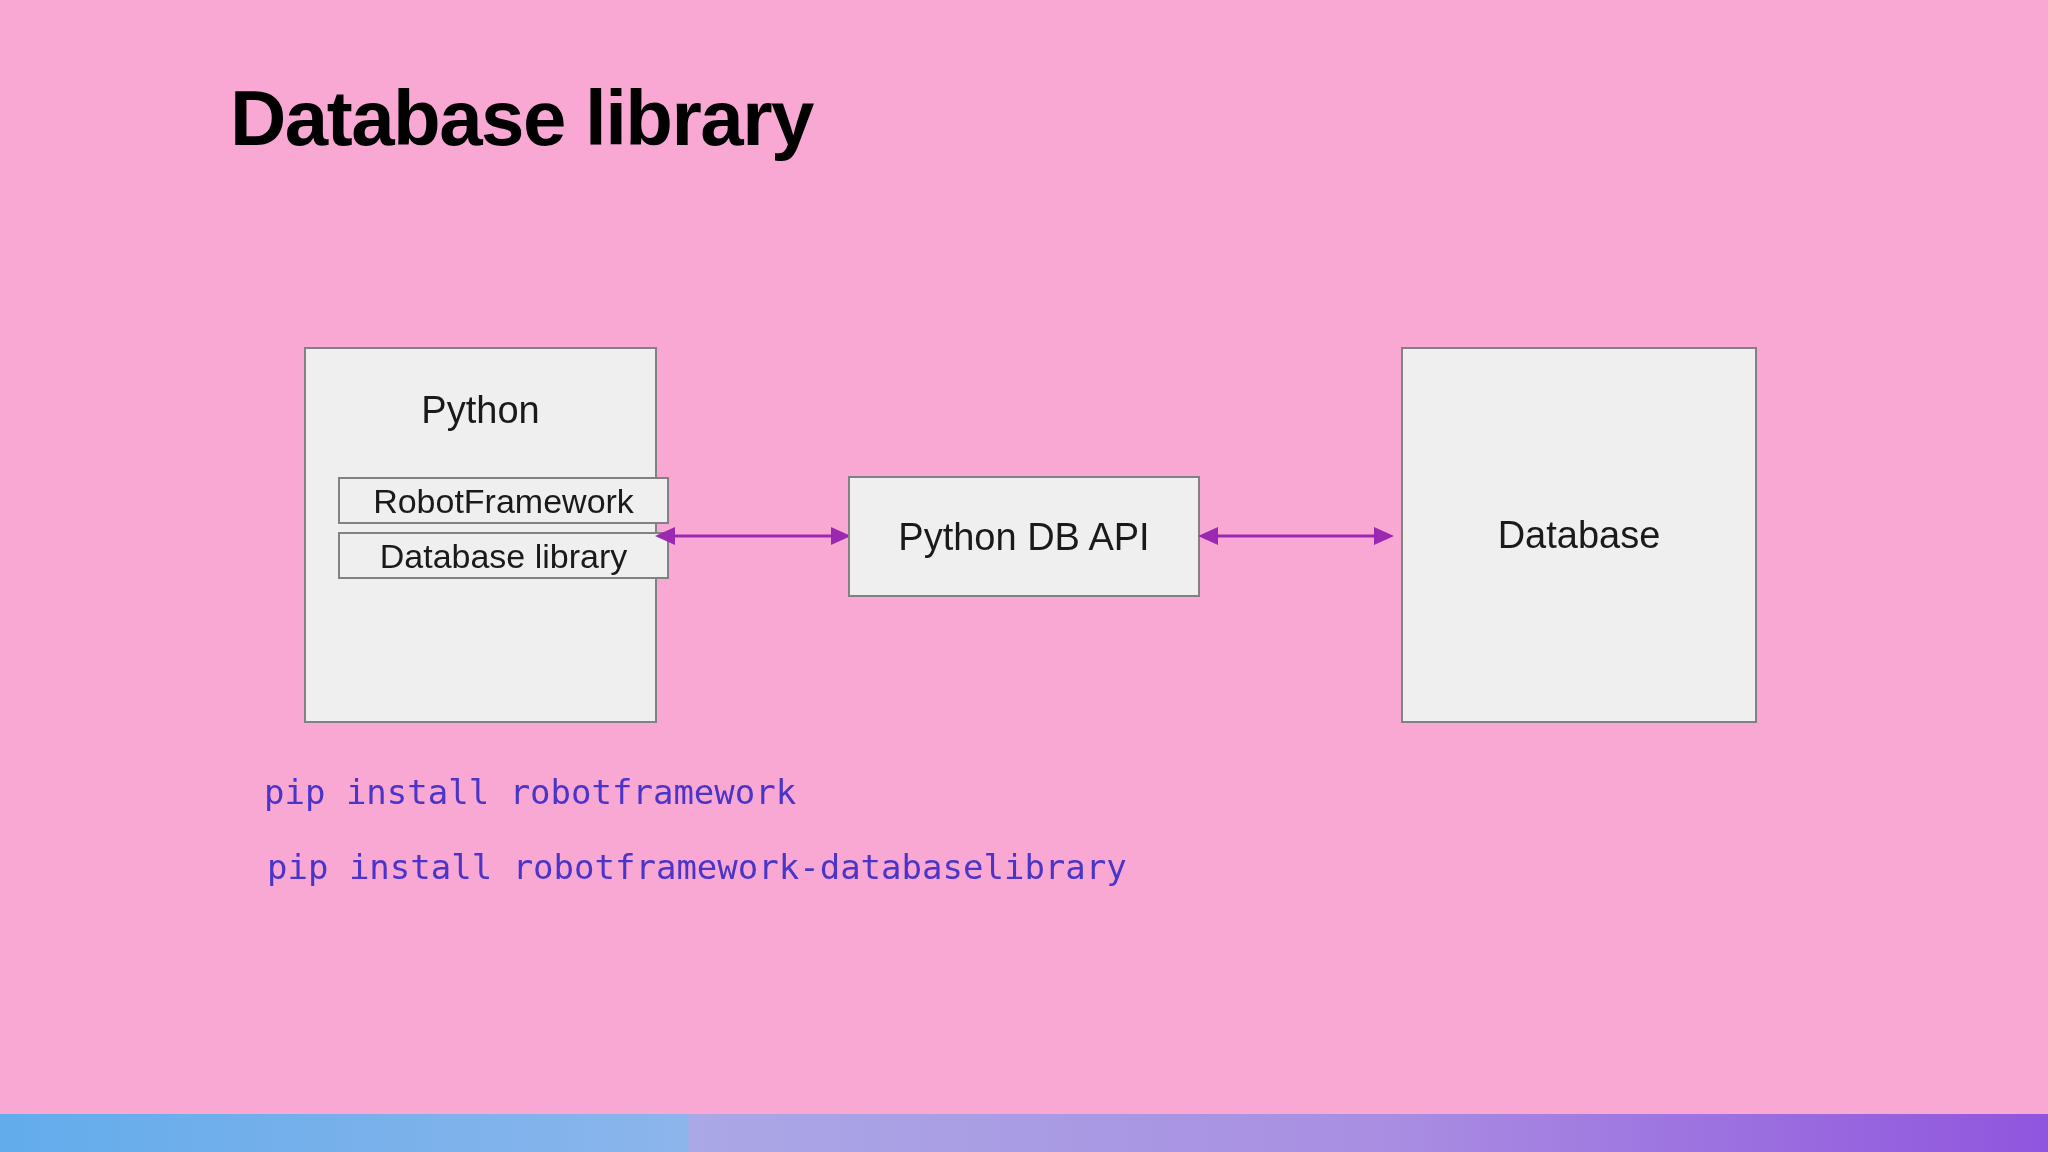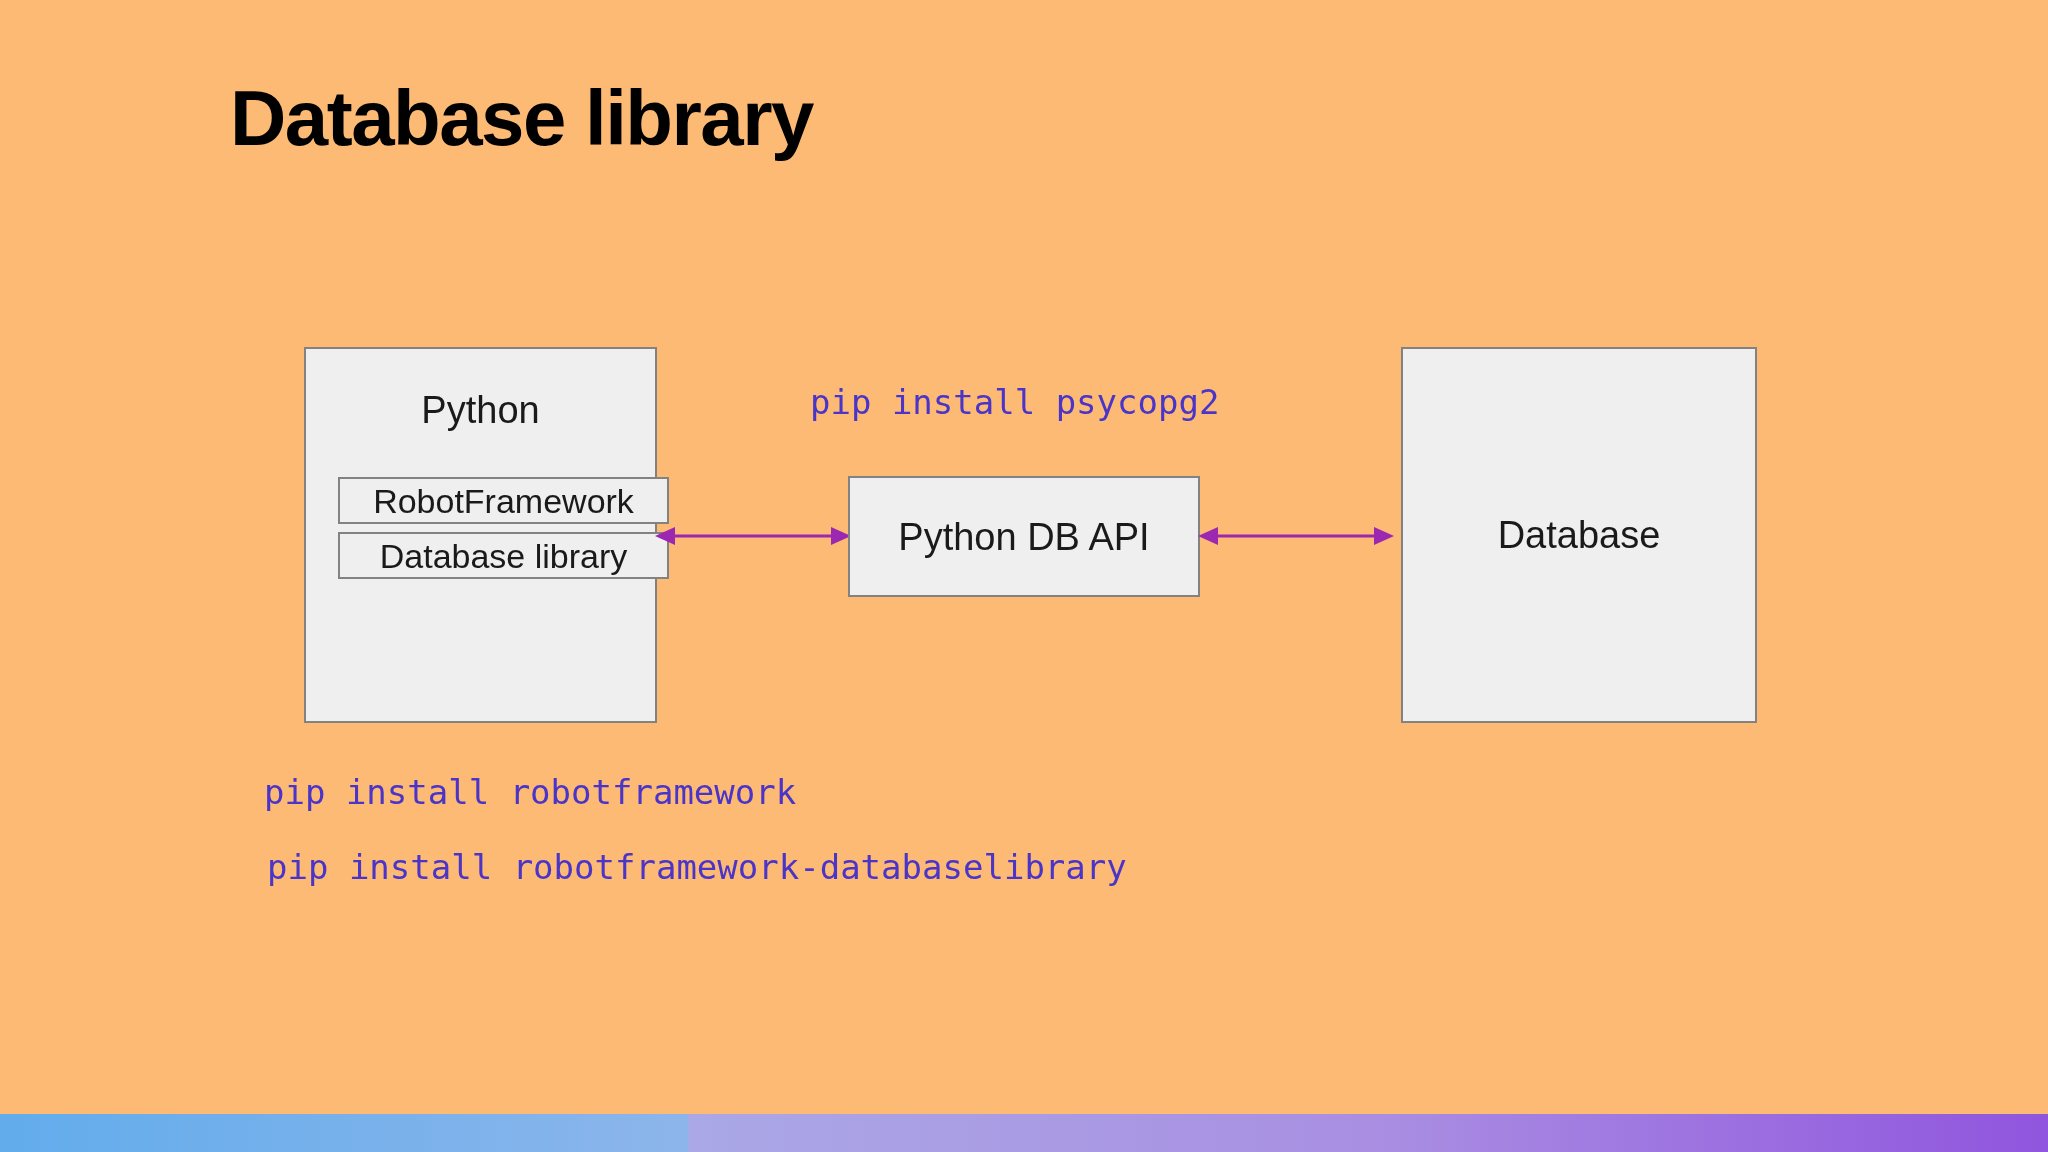--- a/index.html
+++ b/index.html
@@ -9,21 +9,21 @@
     background: #ffffff;
   }
   body {
     font-family: "Liberation Sans", sans-serif;
   }
 
   #slide {
     position: relative;
     width: 2048px;
     height: 1152px;
-    background: #fdba74;
+    background: #f9a8d4;
     overflow: hidden;
   }
 
   
   #slide-title {
     position: absolute;
     left: 230px;
     top: 78px;
     font-family: "Liberation Sans", sans-serif;
     font-size: 78px;
@@ -206,21 +206,20 @@
   <svg class="arrow-svg" id="arrow-dbapi-database" viewBox="0 0 196 36">
     <line x1="14" y1="18" x2="182" y2="18" stroke="#9c27b0" stroke-width="3"></line>
     <polygon points="0,18 20,9 20,27" fill="#9c27b0"></polygon>
     <polygon points="196,18 176,9 176,27" fill="#9c27b0"></polygon>
   </svg>
 
   <div class="dia-box" id="box-database">
     <div class="dia-label" id="label-database">Database</div>
   </div>
 
-  <div class="code-text" id="code-psycopg2">pip install psycopg2</div>
 
   <div class="code-text" id="code-robotframework">pip install robotframework</div>
 
   <div class="code-text" id="code-databaselibrary">pip install robotframework-databaselibrary</div>
 
   <div id="bottom-bar"></div>
 
 </div>
 
 </body></html>

